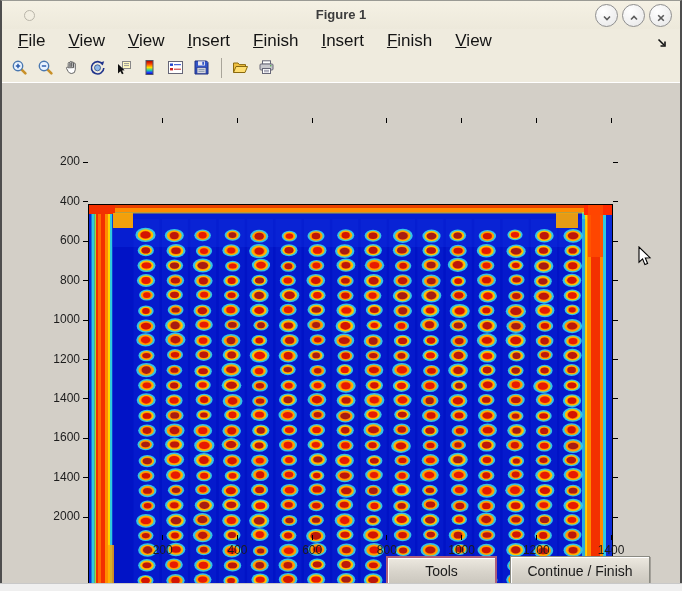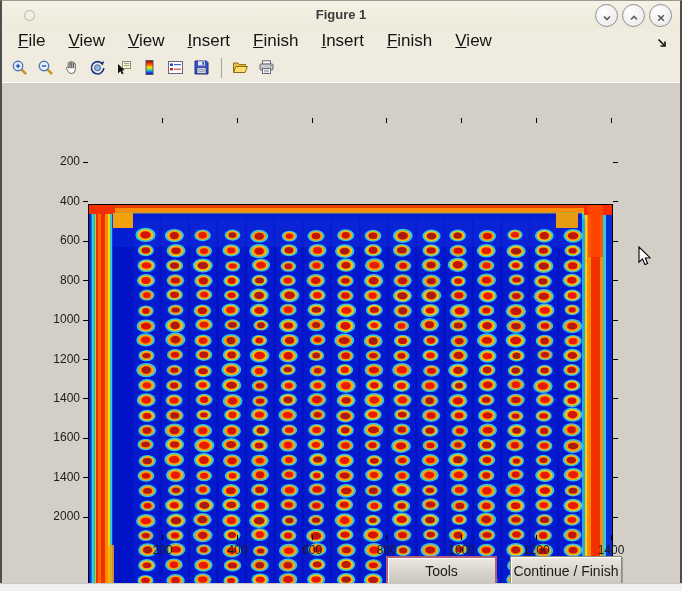--- a/index.html
+++ b/index.html
@@ -1796,21 +1796,21 @@
           <ellipse cx="484.2" cy="375.0" rx="7.8" ry="5.5" fill="#38D6E8" opacity="0.9"></ellipse>
           <ellipse cx="484.2" cy="375.0" rx="6.1" ry="4.4" fill="#FFA400"></ellipse>
           <ellipse cx="484.2" cy="375.0" rx="4.6" ry="3.3" fill="#FF7A00" opacity="0.85"></ellipse>
           <ellipse cx="484.2" cy="375.0" rx="4.3" ry="3.0" fill="#BD1708"></ellipse>
         </svg>
     </div>
 
     <div class="btn focus" style="left:384px;top:473px;width:111px;">
       <span>Tools</span>
     </div>
-    <div class="btn" style="left:508px;top:473px;width:112px;align-items:center;">
+    <div class="btn" style="left:508px;top:473px;width:140px;align-items:center;">
       <span>Continue / Finish</span>
     </div>
   <div class="tick" style="left: 160.214px; top: 452px; width: 1px; height: 5px;"></div>
       <div class="tick" style="left: 160.214px; top: 35px; width: 1px; height: 5px;"></div>
       <div class="tick-label x" style="left: 130.714px; top: 460px;">200</div>
       <div class="tick" style="left: 234.929px; top: 452px; width: 1px; height: 5px;"></div>
       <div class="tick" style="left: 234.929px; top: 35px; width: 1px; height: 5px;"></div>
       <div class="tick-label x" style="left: 205.429px; top: 460px;">400</div>
       <div class="tick" style="left: 309.643px; top: 452px; width: 1px; height: 5px;"></div>
       <div class="tick" style="left: 309.643px; top: 35px; width: 1px; height: 5px;"></div>

